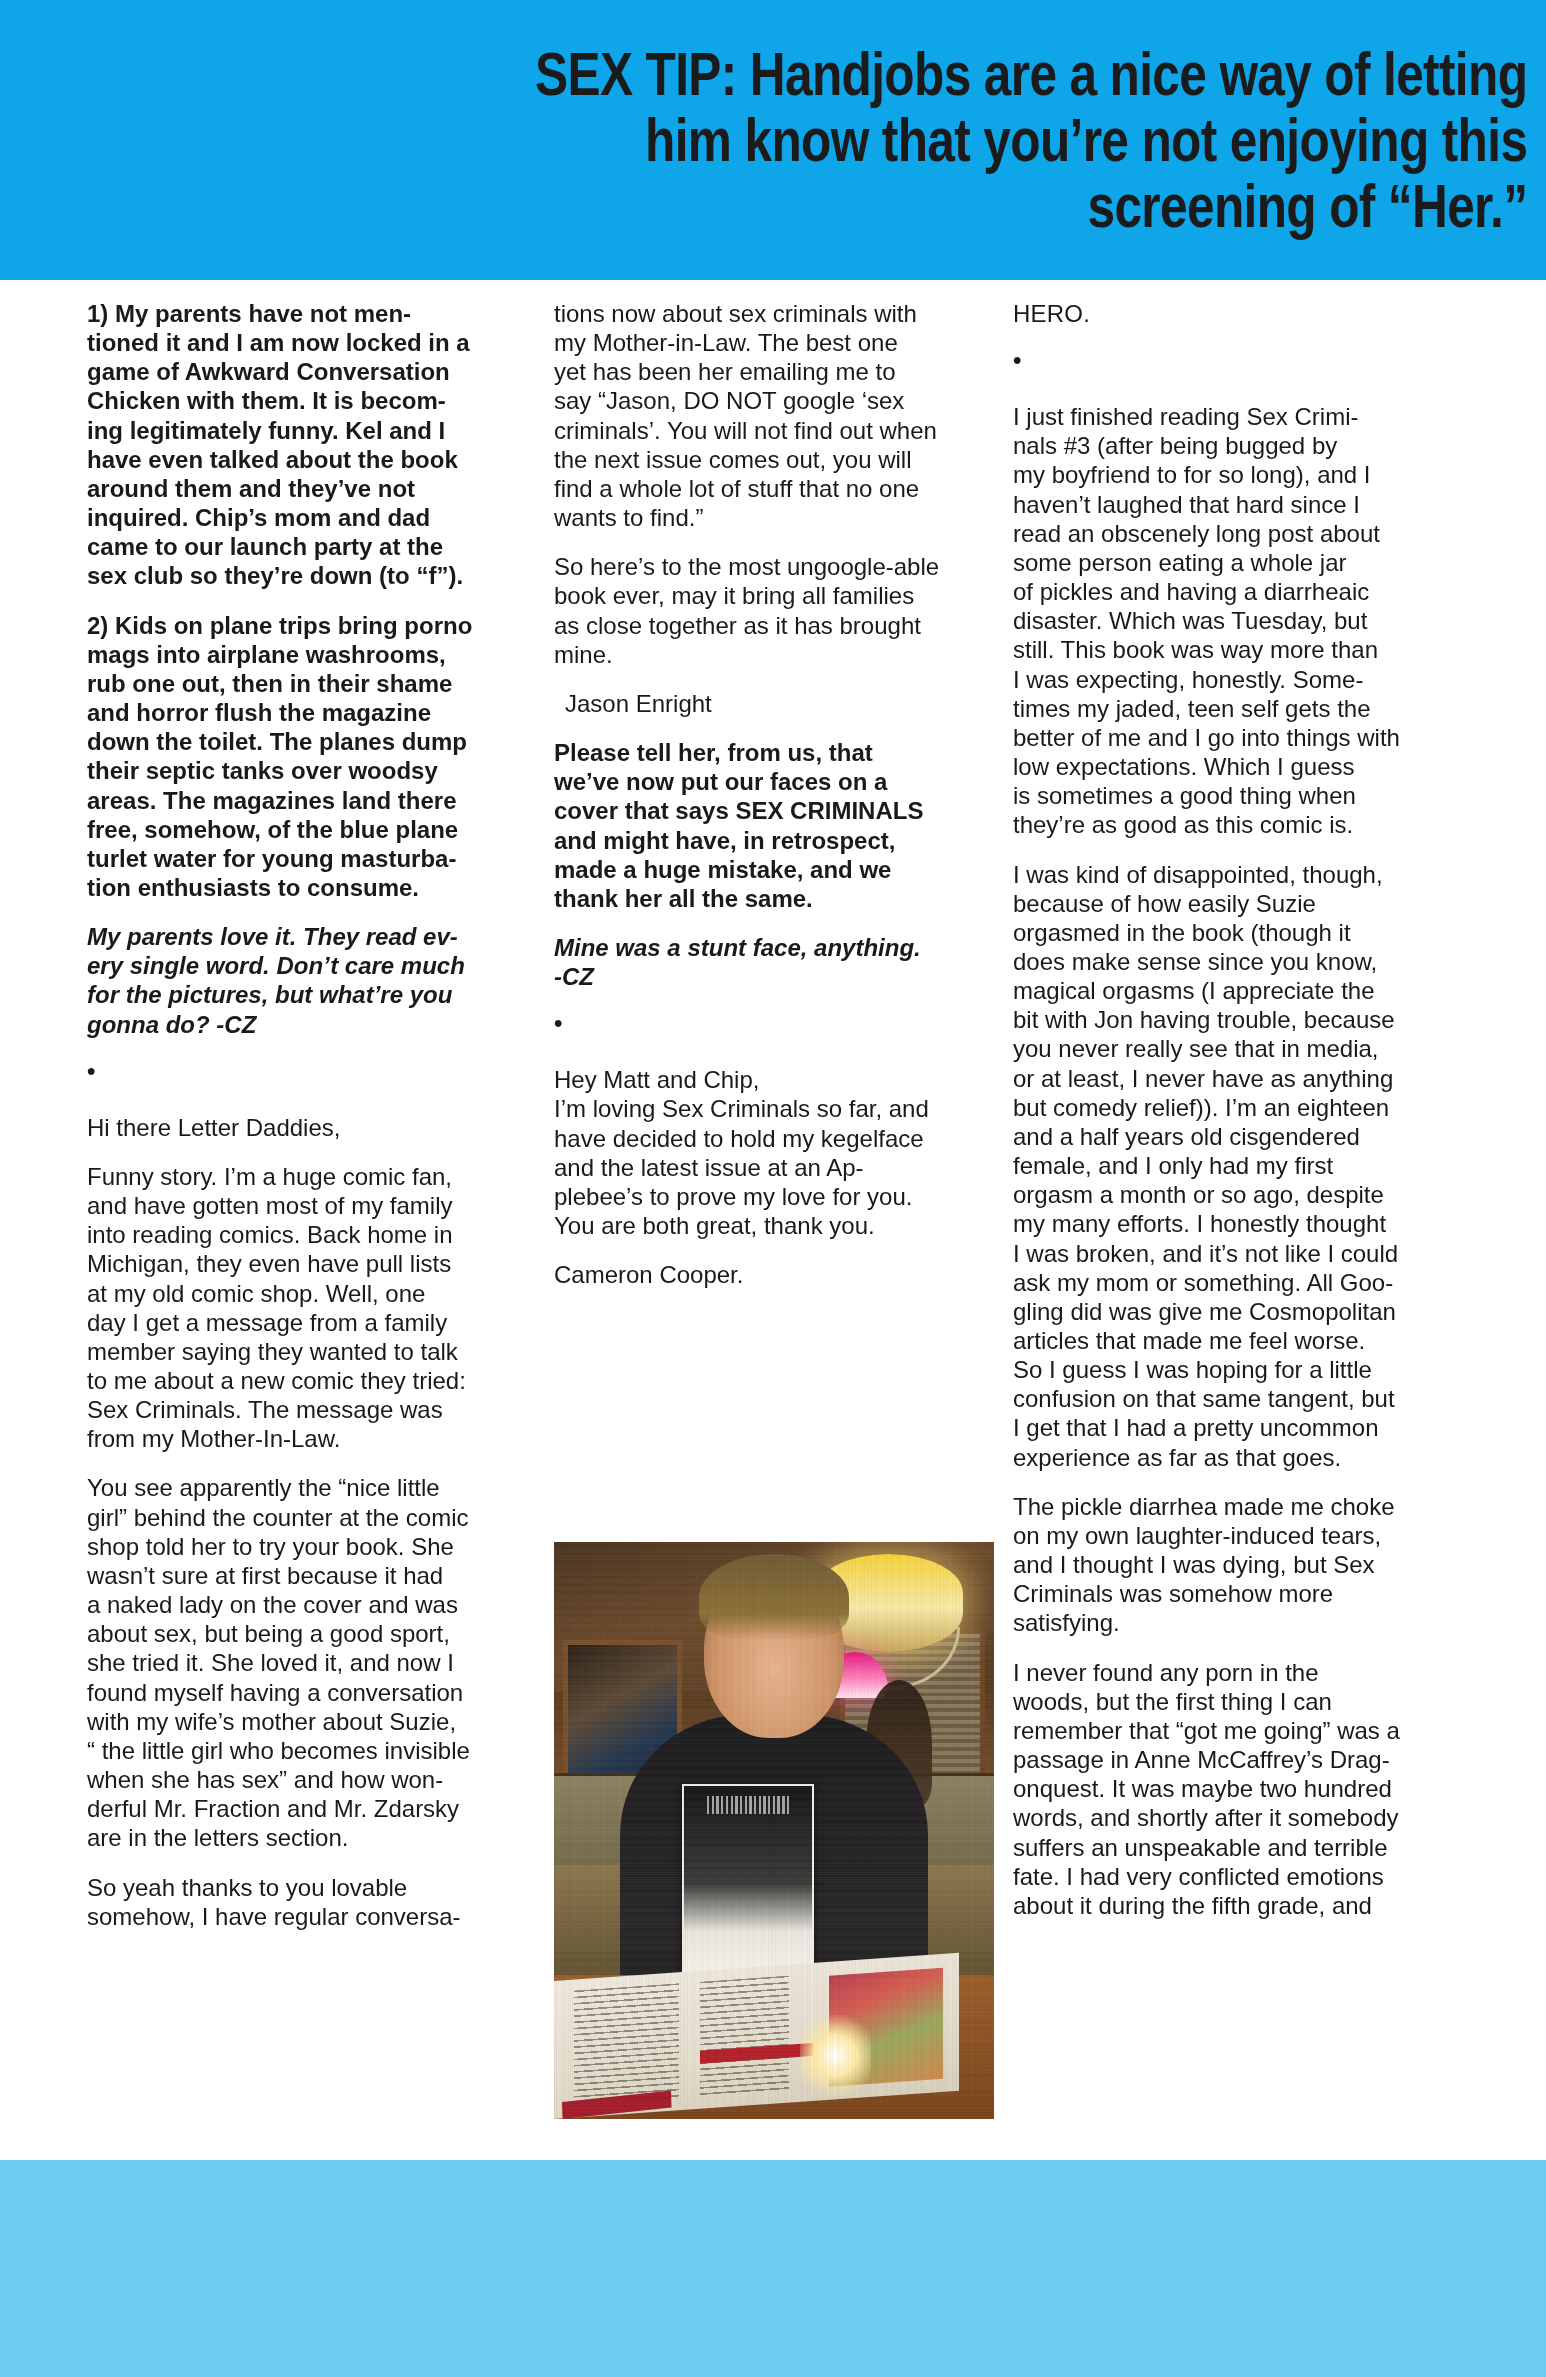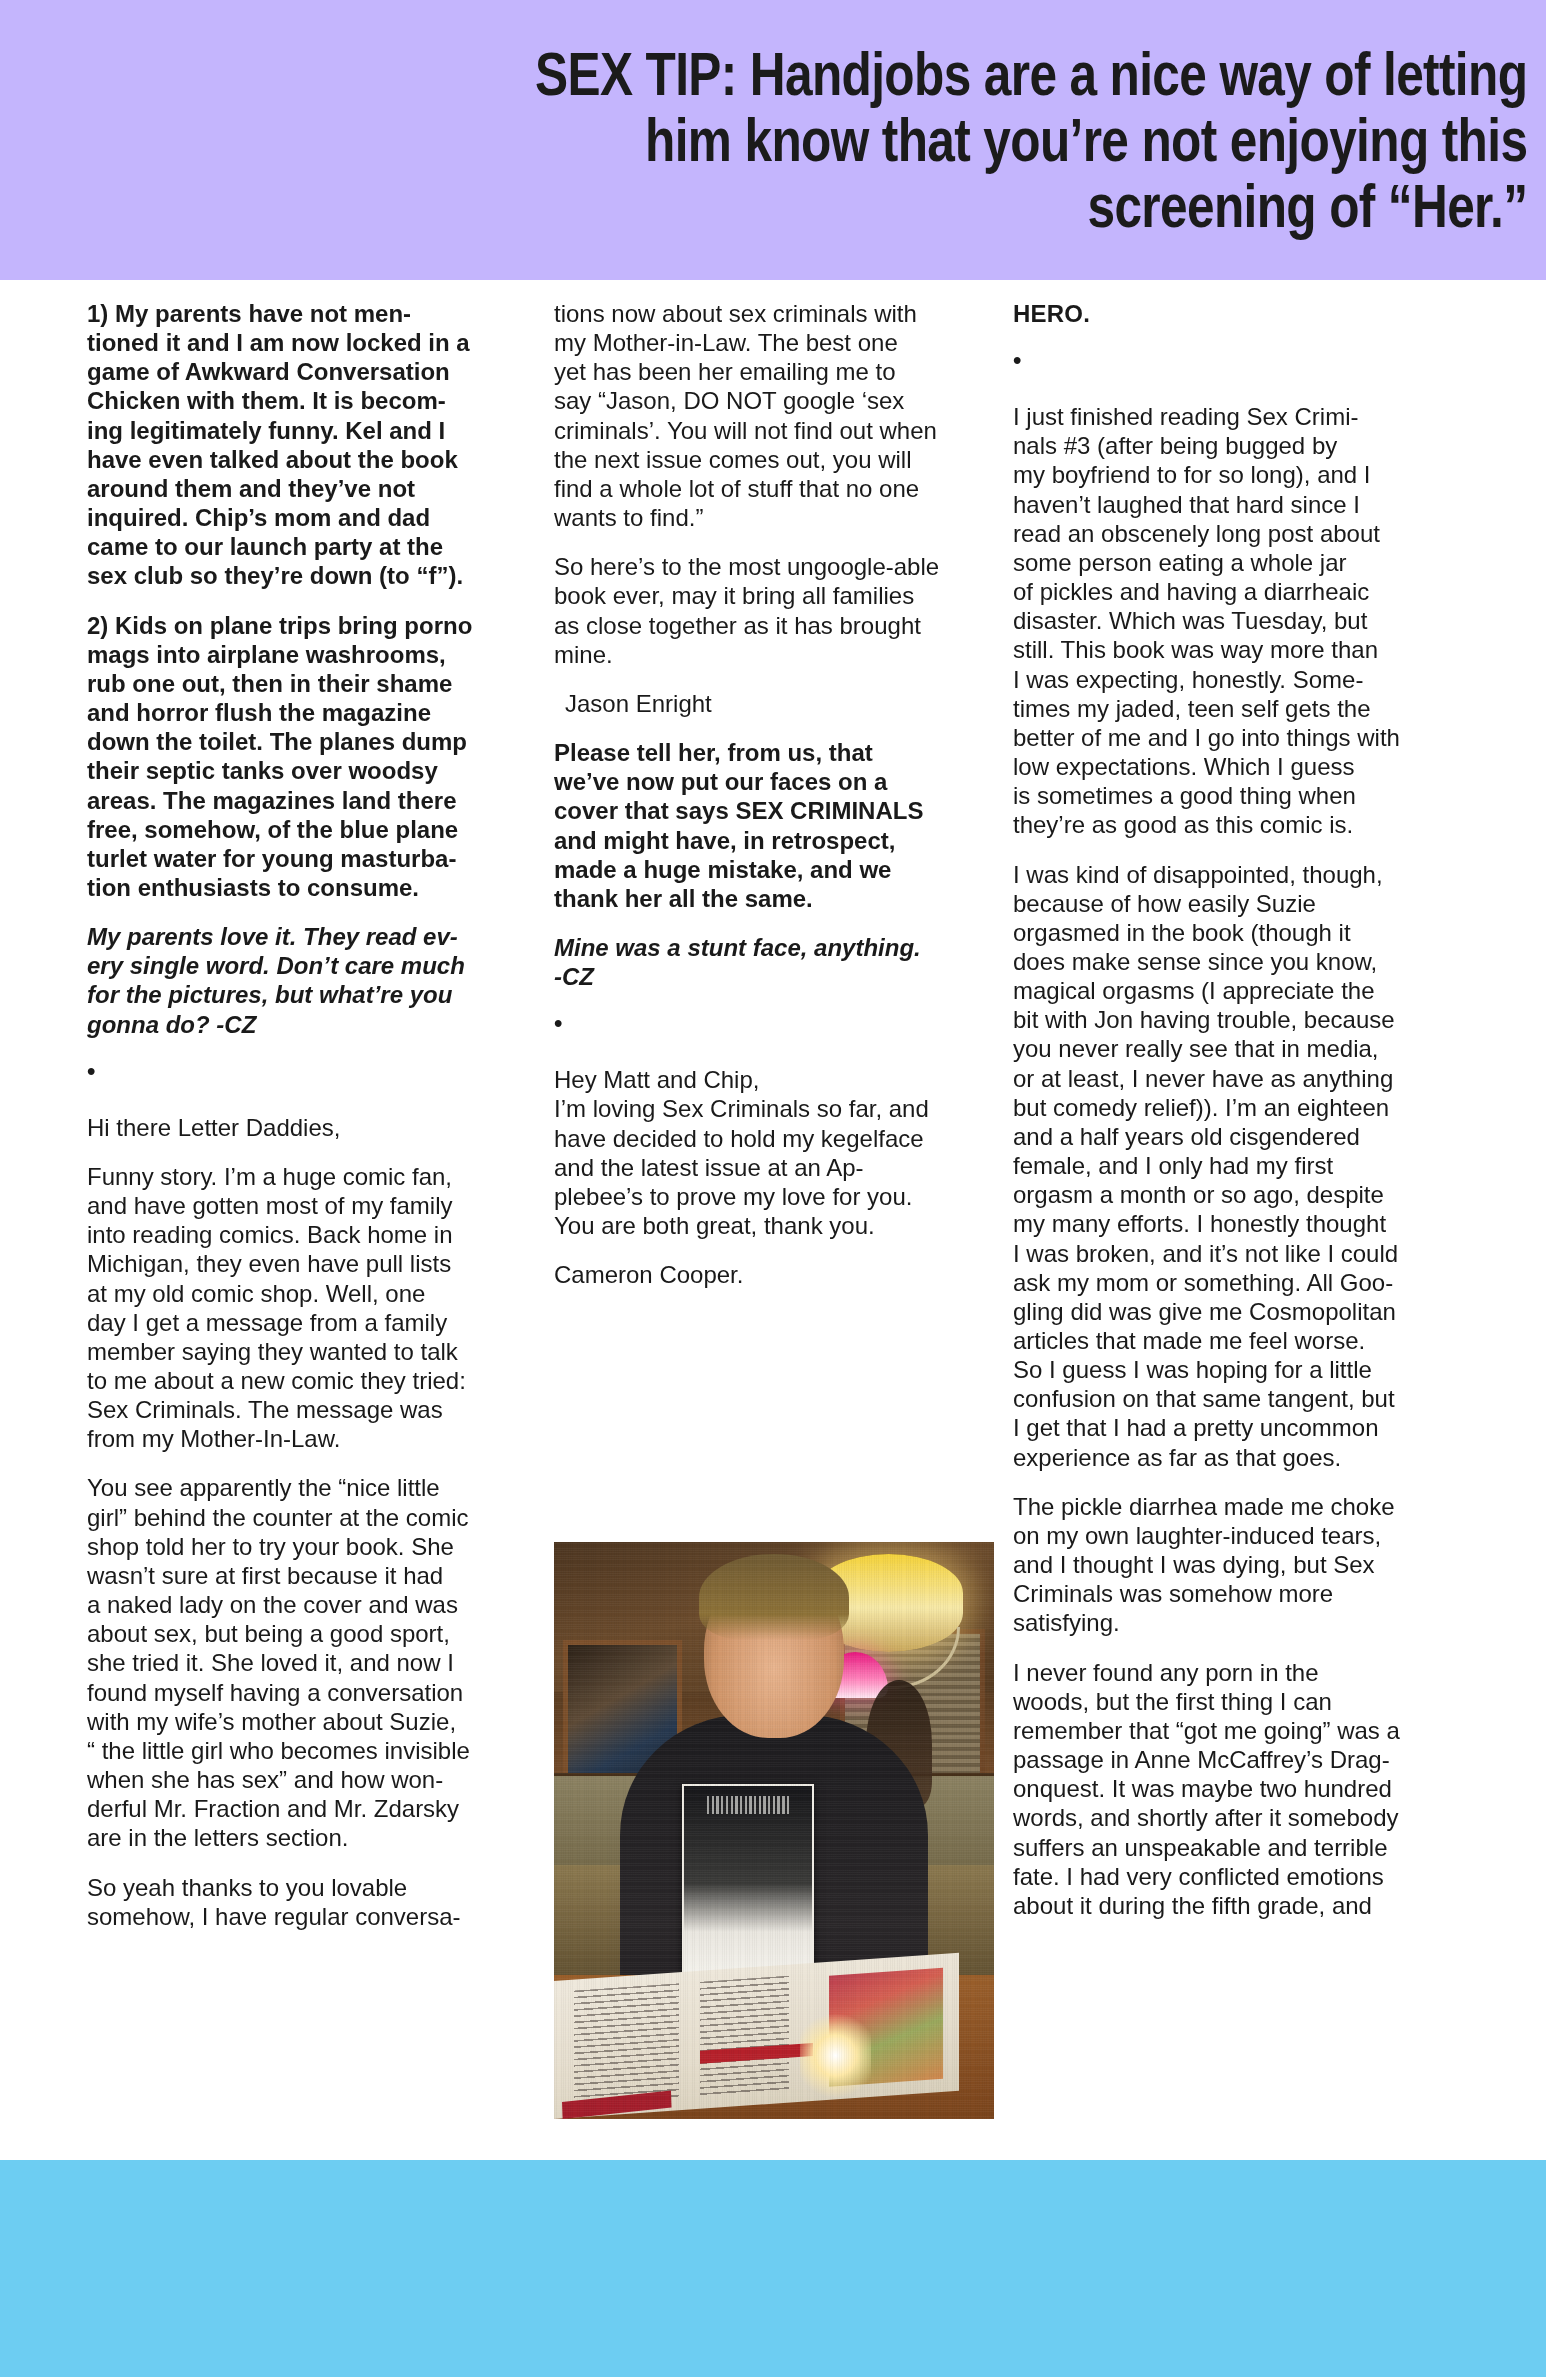--- a/index.html
+++ b/index.html
@@ -12,21 +12,21 @@
     overflow: hidden;
     position: relative;
   }
 
   
   .sextip-banner {
     position: absolute;
     left: 0; top: 0;
     width: 1547px;
     height: 280px;
-    background: #c4b5fd;
+    background: #0ea5e9;
     display: flex;
     align-items: center;
     justify-content: flex-end;
     padding: 0 20px 0 16px;
   }
   .sextip-text {
     text-align: right;
     color: #1b1b1b;
     font-family: "Liberation Sans Narrow", "Liberation Sans", sans-serif;
     font-weight: 700;
@@ -61,21 +61,21 @@
   .col-3 { left: 1013px; width: 451px; }
 
   p.para {
     margin: 0 0 20px 0;
     white-space: pre-line;
   }
   p.para:last-child { margin-bottom: 0; }
 
   .bold  { font-weight: 700; }
   .bolditalic { font-weight: 700; font-style: italic; }
-  .heavy { font-weight: 700; letter-spacing: 0.2px; }
+  .heavy { font-weight: 400; letter-spacing: 0.2px; }
 
   .bullet-sep {
     margin: 0 0 20px 0;
     font-size: 24px;
     line-height: 1.0;
     font-weight: 700;
     height: 34px;
   }
   .indent-sig { padding-left: 11px; }
 

